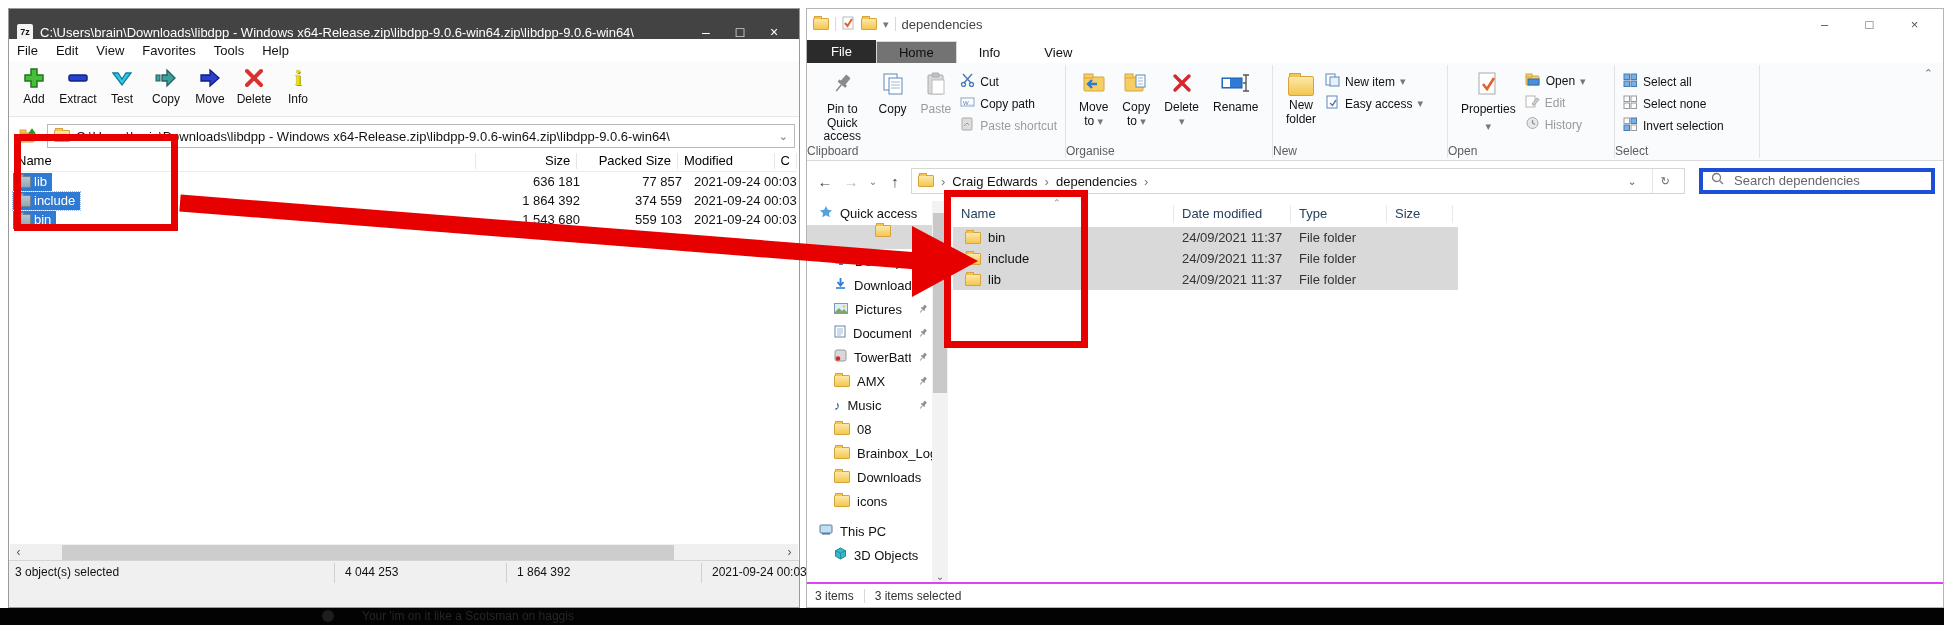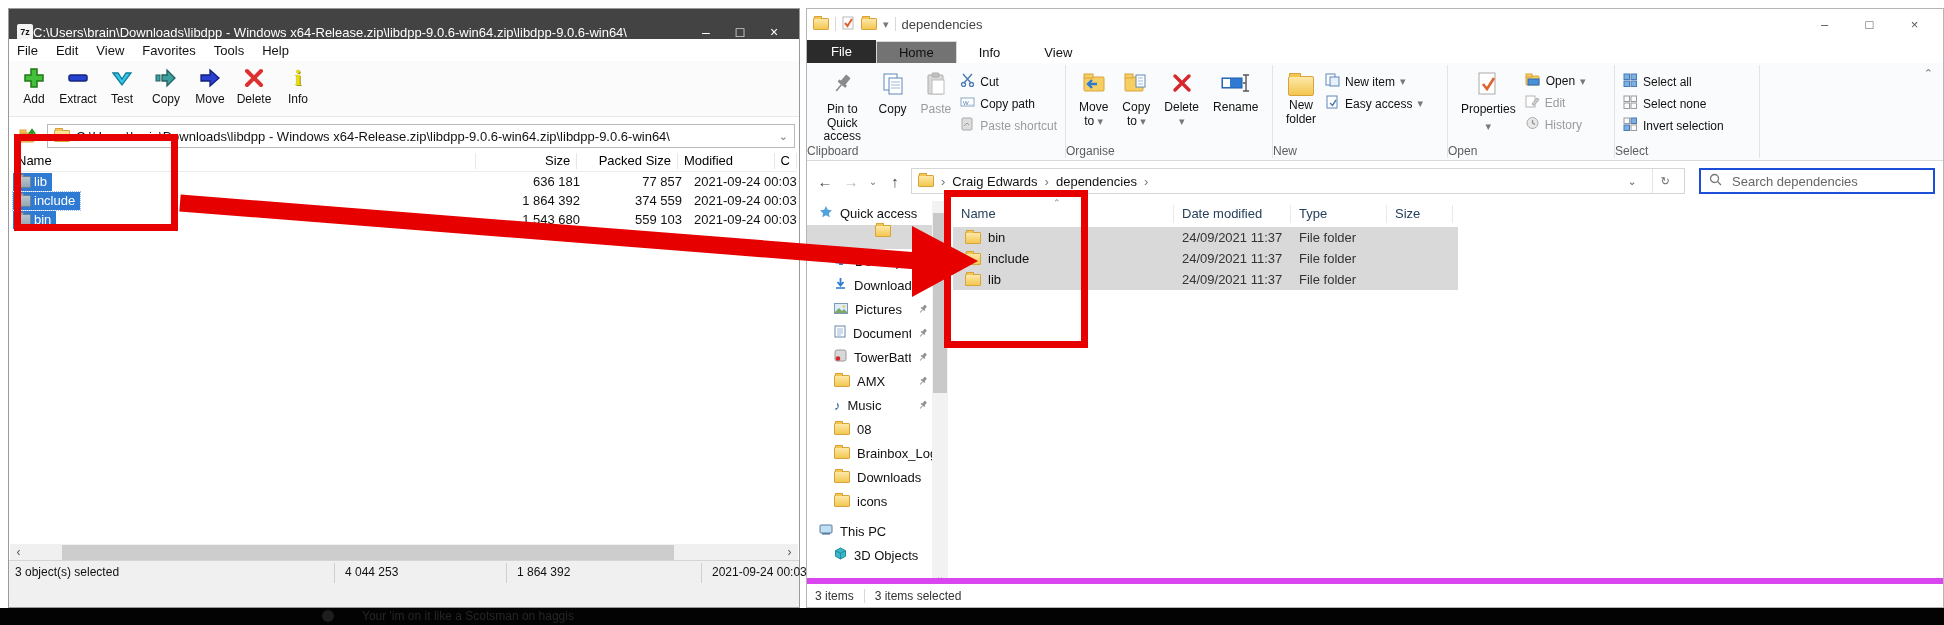--- a/index.html
+++ b/index.html
@@ -12,21 +12,21 @@
          border-radius:1px;position:relative;flex:none;}
   .ficon::before{content:"";position:absolute;top:-3px;left:0;width:6px;height:2px;background:#f3c74f;
          border:1px solid #d9a33c;border-bottom:none;border-radius:1px 1px 0 0;}
   .ficon.gray{background:linear-gradient(#b9c6cf,#93a7b4);border-color:#6d8494;}
   .ficon.gray::before{background:#93a7b4;border-color:#6d8494;}
   .ficon.big{width:24px;height:18px;border-radius:2px;}
   .ficon.big::before{width:10px;height:3px;top:-4px;}
 
   
   .win7z{left:8px;top:8px;width:792px;height:600px;background:#fff;border:1px solid #9a9a9a;box-sizing:border-box;}
-  .tb7{position:absolute;left:0;top:0;right:0;height:46px;background:#434343;color:#fff;display:flex;align-items:center;padding:0 8px;box-sizing:border-box;}
+  .tb7{position:absolute;left:0;top:0;right:0;height:46px;background:#434343;color:#fff;display:flex;align-items:center;padding:0 8px;box-sizing:border-box;gap:7px;}
   .app7{width:16px;height:16px;background:#f4f4f4;color:#111;font-weight:bold;font-size:9px;display:flex;align-items:center;justify-content:center;border-radius:2px;flex:none;}
   .t7title{white-space:nowrap;overflow:hidden;font-size:13px;flex:1;}
   .wc7{display:flex;gap:0;flex:none;}
   .wc7 span{width:34px;text-align:center;font-size:14px;color:#fff;cursor:default;}
   .menu7{position:absolute;left:0;top:30px;right:0;height:22px;background:#ffffff;display:flex;align-items:center;padding-left:8px;gap:18px;border-bottom:1px solid #eee;}
   .tool7{position:absolute;left:0;top:52px;right:0;height:56px;background:#fbfbfb;display:flex;align-items:flex-start;padding:4px 2px 0 6px;gap:6px;box-sizing:border-box;border-bottom:1px solid #e8e8e8;}
   .t7btn{display:flex;flex-direction:column;align-items:center;width:38px;gap:1px;}
   .t7btn .lbl{font-size:12px;}
   .t7btn svg{display:block;}
   .addr7{position:absolute;left:0;top:112px;right:0;height:30px;display:flex;align-items:center;gap:4px;padding:0 4px;box-sizing:border-box;}
@@ -81,21 +81,21 @@
   .ribchev{position:absolute;right:10px;top:4px;color:#777;font-size:11px;}
   .navx{position:absolute;left:0;top:152px;right:0;height:40px;display:flex;align-items:center;padding:0 8px;gap:6px;box-sizing:border-box;}
   .navico{color:#444;font-size:15px;width:20px;text-align:center;}
   .navico.dis{color:#b9b9b9;}
   .navsm{color:#777;font-size:10px;width:12px;text-align:center;}
   .crumbbox{flex:1;height:26px;border:1px solid #d6d6d6;display:flex;align-items:center;padding:0 6px;gap:7px;box-sizing:border-box;background:#fff;}
   .crumbsep{color:#777;font-size:13px;}
   .crumbspacer{flex:1;}
   .crumbbtn{color:#666;font-size:11px;padding:0 8px;height:100%;display:flex;align-items:center;}
   .refbtn{border-left:1px solid #e4e4e4;}
-  .searchbox{width:236px;height:26px;border:2px solid #1d4ed8;display:flex;align-items:center;gap:8px;padding:0 8px;box-sizing:border-box;background:#fff;flex:none;margin-left:8px;}
+  .searchbox{width:236px;height:26px;border:4px solid #1d4ed8;display:flex;align-items:flex-start;gap:8px;padding:0 8px;box-sizing:border-box;background:#fff;flex:none;margin-left:8px;}
   .searchbox input{border:none;outline:none;width:100%;font-size:13px;font-family:inherit;color:#333;background:transparent;}
   .searchbox input::placeholder{color:#666;}
 
   .sidebar{position:absolute;left:0;top:192px;width:125px;bottom:23px;background:#fff;overflow:hidden;}
   .sbitem{display:flex;align-items:center;height:24px;gap:7px;padding-left:12px;box-sizing:border-box;}
   .sbitem.lvl1{padding-left:27px;}
   .sbitem.sel{background:#d9d9d9;flex-direction:column;}
   .sbitem .lab{flex:1;white-space:nowrap;overflow:hidden;}
   .sbitem .pin{flex:none;margin-right:4px;}
   .sbgap{height:6px;}
@@ -109,21 +109,21 @@
   .hc-name{width:221px;}
   .hc-date{width:117px;}
   .hc-type{width:96px;}
   .hc-size{width:66px;}
   .sortchev{position:absolute;left:100px;top:-3px;color:#888;font-size:9px;}
   .frow{display:flex;height:21px;align-items:center;width:505px;}
   .frow.sel{background:#d9d9d9;}
   .fr-name{width:221px;display:flex;align-items:center;gap:7px;padding-left:12px;box-sizing:border-box;}
   .fr-date{width:117px;padding-left:8px;box-sizing:border-box;color:#333;}
   .fr-type{width:96px;padding-left:8px;box-sizing:border-box;color:#333;}
-  .statusx{position:absolute;left:0;right:0;bottom:0;height:23px;border-top:6px solid #d946ef;display:flex;align-items:center;font-size:12px;color:#333;}
+  .statusx{position:absolute;left:0;right:0;bottom:0;height:23px;border-top:2px solid #d946ef;display:flex;align-items:center;font-size:12px;color:#333;}
   .statusx .s1{padding:0 10px 0 8px;}
   .statusx .sdiv{width:1px;height:14px;background:#d8d8d8;}
   .statusx .s2{padding:0 10px;}
 
   
   .blackbar{left:0;top:608px;width:1944px;height:17px;background:#030303;}
   .bgfrag{position:absolute;left:362px;top:1px;color:#262626;font-size:12px;white-space:nowrap;}
   .bgcircle{position:absolute;left:322px;top:2px;width:12px;height:12px;border-radius:50%;background:#1d1d1d;}
   .redrect{border:7px solid #e60000;box-sizing:border-box;z-index:30;pointer-events:none;}
   #arrowsvg{position:absolute;left:0;top:0;z-index:31;pointer-events:none;}

